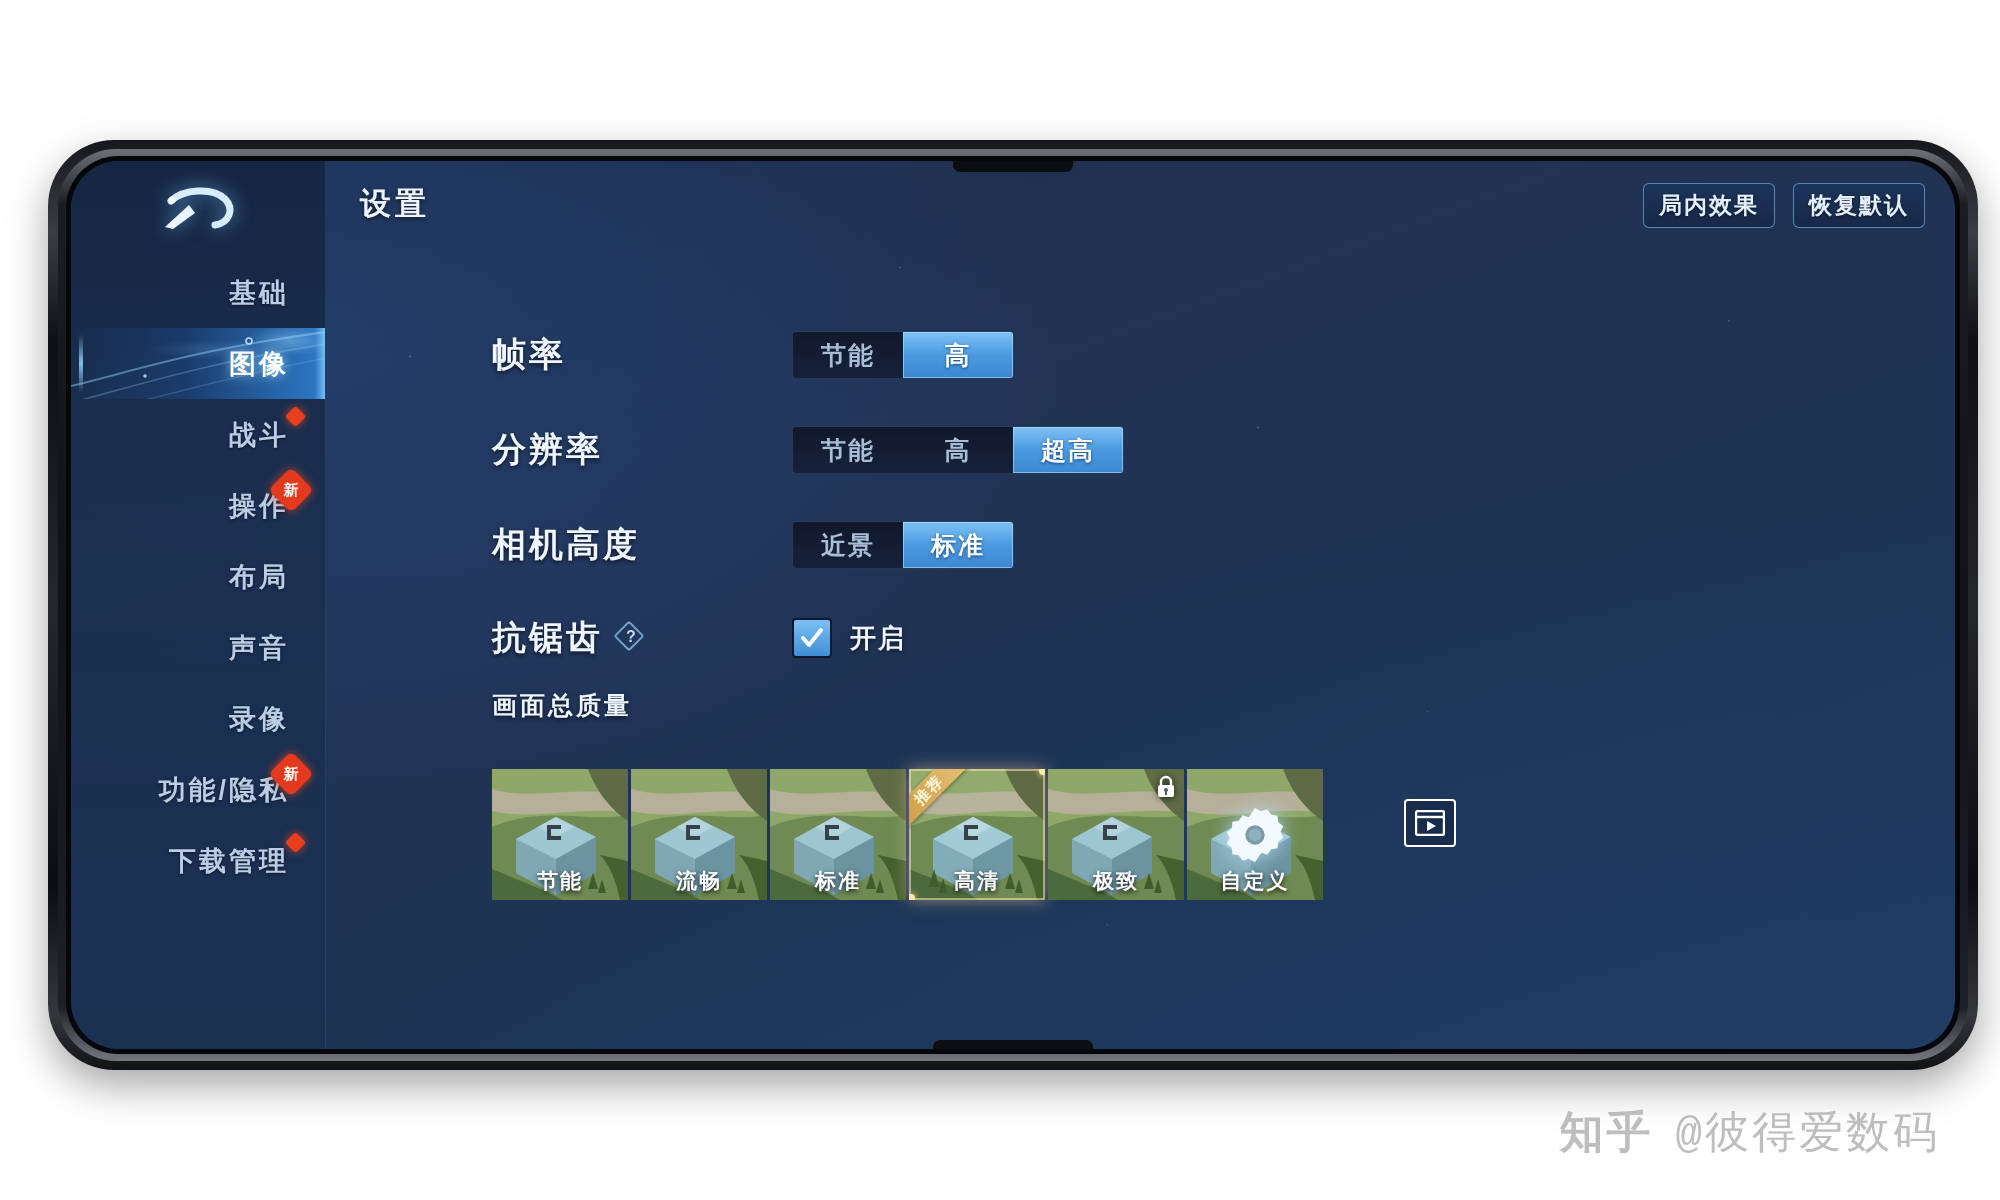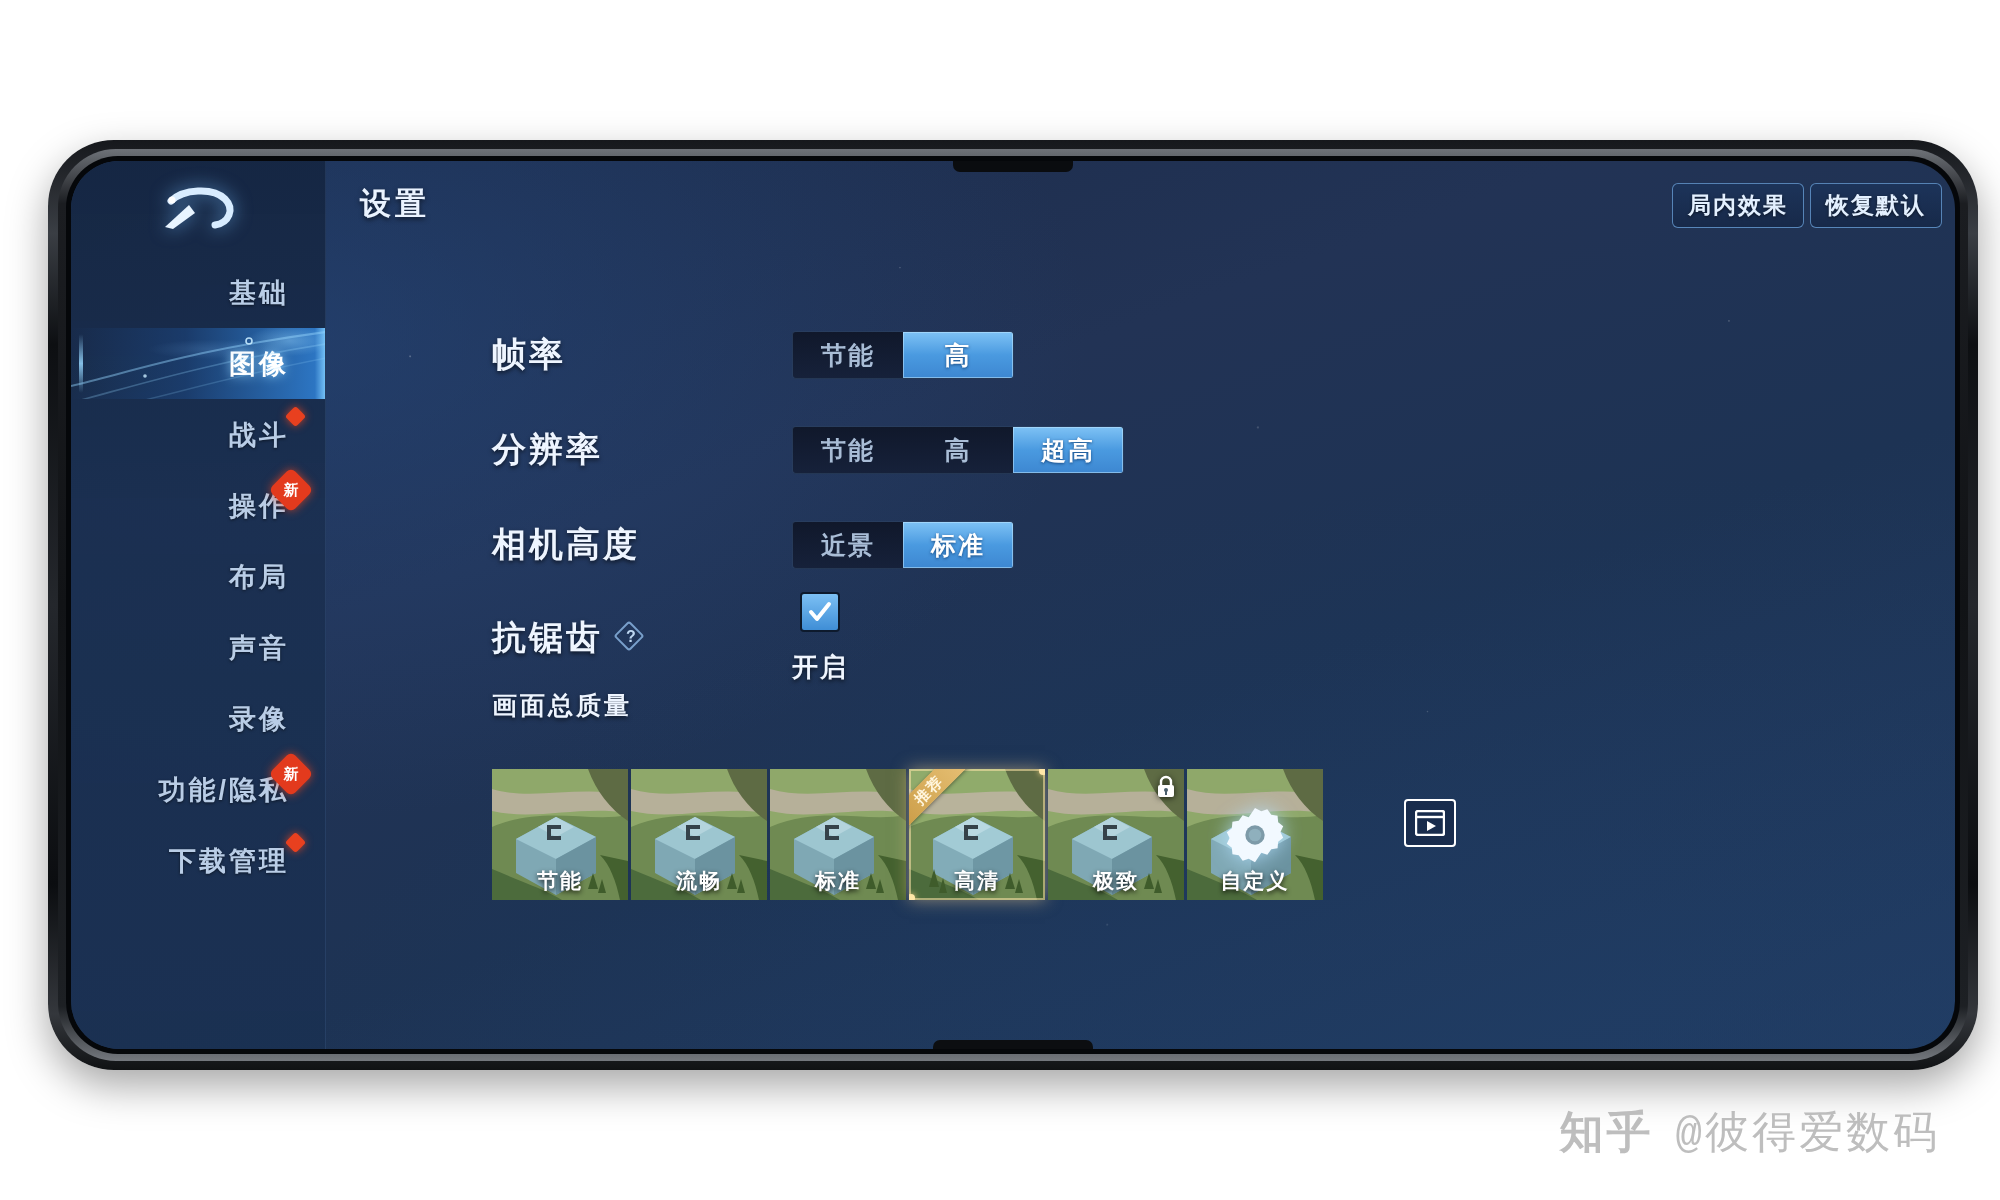--- a/index.html
+++ b/index.html
@@ -124,21 +124,21 @@
 
   
   #content{ position:absolute; left:255px; top:0; right:0; bottom:0; }
 
   #page-title{
     position:absolute; left:34px; top:22px;
     font-size:31px; font-weight:bold; color:#eaf3ff; letter-spacing:4px;
     text-shadow:0 2px 5px rgba(0,0,0,.6);
   }
 
-  #topbar-actions{ position:absolute; right:13px; top:22px; display:flex; gap:6px;align-items:flex-end; }
+  #topbar-actions{ position:absolute; right:30px; top:22px; display:flex; gap:18px;align-items:flex-end; }
   .top-btn{
     min-width:124px; height:45px; padding:0 15px;
     display:flex; align-items:center; justify-content:center;
     border:1px solid rgba(125,185,245,.62); border-radius:6px;
     background:linear-gradient(180deg, rgba(27,52,92,.72), rgba(20,38,70,.72));
     color:#e3f0ff; font-size:23px; font-weight:bold; letter-spacing:2px;
     cursor:pointer; text-shadow:0 1px 3px rgba(0,0,0,.6);
   }
 
   
@@ -374,21 +374,21 @@
                   <div class="seg-opt sel">标准</div>
                 </div>
               </div>
 
               <div class="row" style="top:455px;height:44px;">
                 <div class="row-label">抗锯齿</div>
                 <div class="help-icon" style="left:292px;top:9px;">
                   <div class="dia"></div>
                     <div class="q">?</div>
                 </div>
-                <div class="cb-wrap" style="left:466px;flex-direction:column;">
+                <div class="cb-wrap" style="left:466px;">
                   <div class="cb-box">
                     <svg viewBox="0 0 28 28" xmlns="http://www.w3.org/2000/svg">
                       <path d="M5 14 L11 21 L23 6" stroke="#ffffff" stroke-width="4" fill="none" stroke-linecap="round" stroke-linejoin="round"></path>
                     </svg>
                   </div>
                   <div class="cb-text">开启</div>
                 </div>
               </div>
 
               <div id="quality-head">画面总质量</div>

